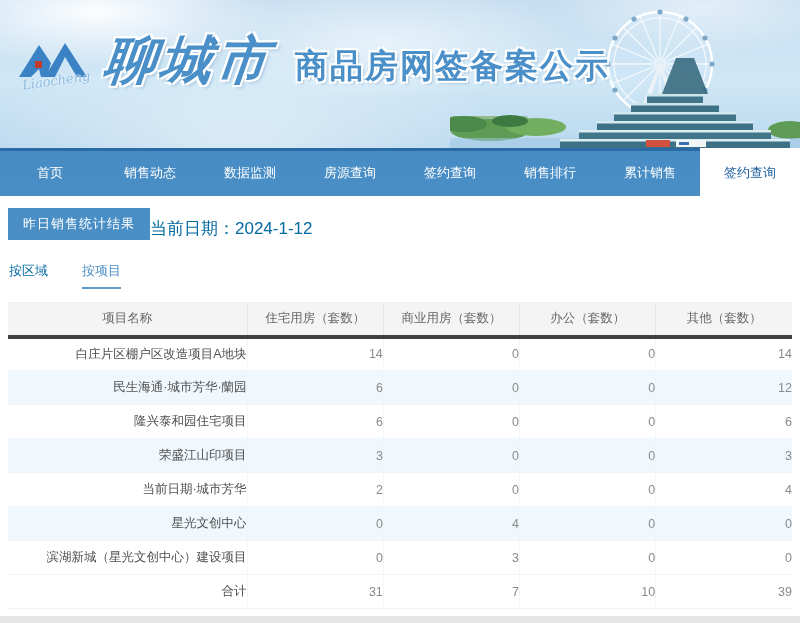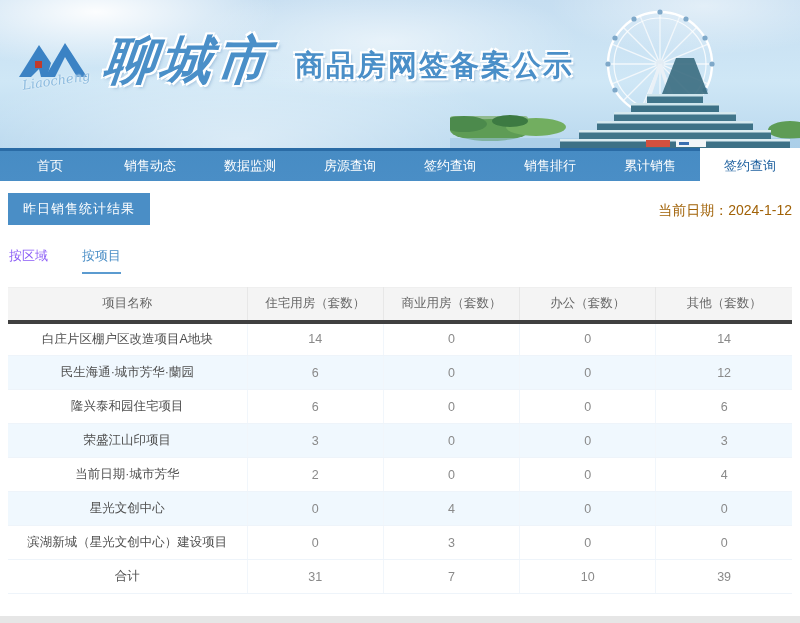--- a/index.html
+++ b/index.html
@@ -18,61 +18,61 @@
   }
   .banner-row { position:absolute; left:14px; top:26px; display:flex; align-items:center; }
   .logo { display:flex; flex-direction:column; align-items:center; width:84px; }
   .logo-script { font-family:"DejaVu Serif", serif; font-style:italic; font-size:13px; color:#8cbbdf; margin-top:-12px; transform:rotate(-8deg); text-shadow:0 0 2px #fff; }
   .city-name {
     font-family:"DejaVu Serif", serif; font-weight:bold; font-style:italic;
     font-size:52px; color:#4a8fc8; letter-spacing:4px; margin-left:6px; transform:skewX(-6deg);
     text-shadow:-2px -2px 0 #fff, 2px -2px 0 #fff, -2px 2px 0 #fff, 2px 2px 0 #fff, 3px 3px 3px rgba(120,160,200,.5);
   }
   .site-subtitle {
-    font-weight:bold; font-size:29px; color:#4a8fc8; letter-spacing:2px; margin-left:10px; margin-top:10px;
+    font-weight:bold; font-size:33px; color:#4a8fc8; letter-spacing:2px; margin-left:10px; margin-top:10px;
     text-shadow:-2px -2px 0 #fff, 2px -2px 0 #fff, -2px 2px 0 #fff, 2px 2px 0 #fff, 3px 3px 2px rgba(120,160,200,.45);
     padding-left:13px;
   }
   .illustration { position:absolute; right:0; top:0; }
 
   
   .main-nav {
-    display:flex; height:33px;
+    display:flex; height:48px;
     background:linear-gradient(180deg, #2a6ba5 0, #2a6ba5 3px, #478cc4 3px, #4a8ec6 100%);
   }
   .nav-item {
     flex:1; display:flex; align-items:center; justify-content:center;
     color:#fff; font-size:13px; cursor:pointer; padding-top:2px;
   }
   .nav-item.active { background:#fff; color:#1c5f9e; }
 
   
   .content { padding:12px 8px 0 8px; }
-  .content-head { display:flex; justify-content:space-between; align-items:flex-start; }
+  .content-head { display:flex; justify-content:flex-start; align-items:flex-start; }
   .section-badge {
     display:inline-block; background:#4a8ec6; color:#fff;
     font-size:13px; padding:7px 15px; letter-spacing:1px;
   }
-  .date-line { font-size:14px; color:#a16207; margin-top:9px; }
+  .date-line { font-size:17px; color:#0369a1; margin-top:9px; }
 
   
   .tabs { display:flex; gap:34px; margin-top:22px; padding-left:1px; }
-  .tab { font-size:13px; color:#8b5cf6; padding-bottom:7px; cursor:pointer; border-bottom:2px solid transparent; }
+  .tab { font-size:13px; color:#0369a1; padding-bottom:7px; cursor:pointer; border-bottom:2px solid transparent; }
   .tab.active { color:#4a8ec6; border-bottom-color:#5b9bd0; }
 
   
   table.sales { width:100%; border-collapse:collapse; margin-top:13px; table-layout:fixed; }
   table.sales th {
     background:#f4f4f4; font-weight:normal; color:#666; font-size:12.5px;
     height:34px; border-bottom:4px solid #404040; border-right:1px solid #e7e7e7; border-top:1px solid #efefef;
   }
   table.sales th:last-child { border-right:none; }
   table.sales col.c-name { width:30.5%; }
   table.sales td {
-    height:34px; text-align:center; font-size:12.5px; color:#8a8a8a;
+    height:34px; text-align:right; font-size:12.5px; color:#8a8a8a;
     border-bottom:1px solid #eef4fa; border-right:1px solid #f1f6fb; background:#fff;
   }
   table.sales td:last-child { border-right:none; }
   table.sales td.name-cell { color:#4f4f4f; }
   table.sales tr.even td { background:#f0f8fe; }
 
   
   .footer-strip { position:absolute; left:0; bottom:0; width:100%; height:7px; background:#e6e6e6; }
 </style>
 </head>

